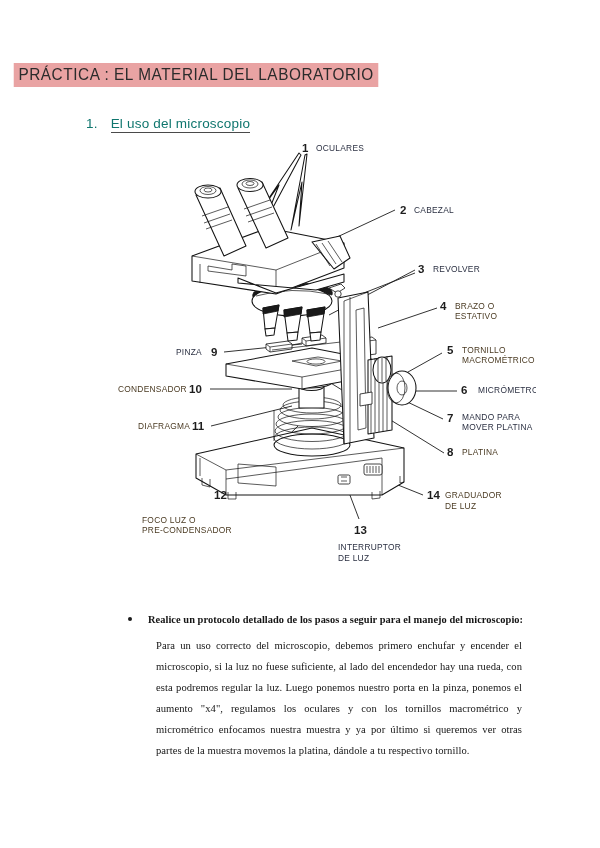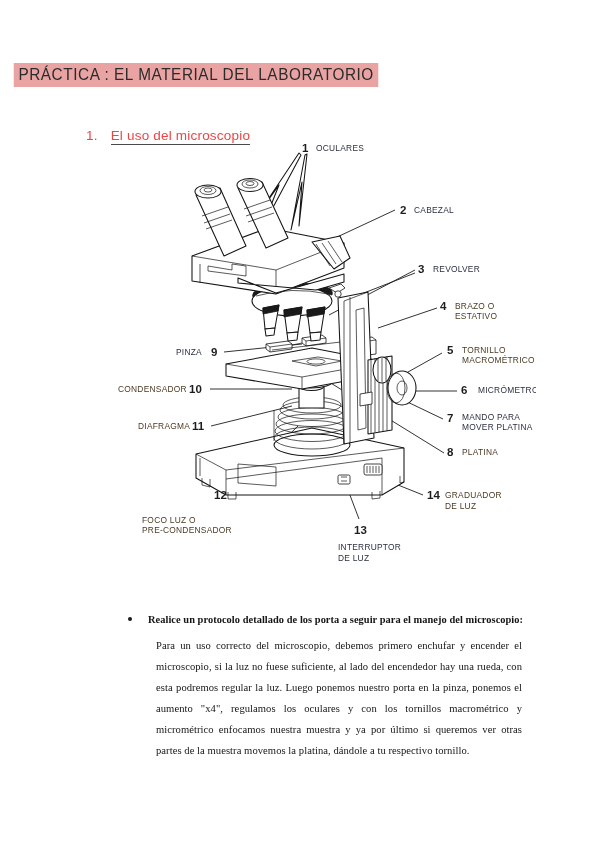--- a/index.html
+++ b/index.html
@@ -40,25 +40,25 @@
     padding: 3px 5px 4px 5px;
     line-height: 1.05;
     transform: scaleX(0.93);
     transform-origin: center;
     white-space: nowrap;
   }
 
   
   .heading-1 {
     position: absolute;
-    top: 128px;
+    top: 116px;
     left: 86px;
     font-family: "Liberation Sans", sans-serif;
     font-size: 13.5px;
-    color: #ef4444;
+    color: #0f766e;
     font-weight: 300;
     letter-spacing: 0.2px;
     white-space: nowrap;
   }
   .heading-1 .num {
     display: inline-block;
     margin-right: 9px;
   }
   .heading-1 .txt {
     border-bottom: 1px solid #4a4a4a;
@@ -434,18 +434,18 @@
         <text class="lbl-txt warm" x="329" y="360">GRADUADOR</text>
         <text class="lbl-txt warm" x="329" y="371">DE LUZ</text>
       </g>
 
     </svg>
   </div>
 
   <div class="body-block">
     <div class="bullet-row">
       <span class="bullet-dot"></span>
-      <span class="lead-in">Realice un protocolo detallado de los porta a seguir para el manejo del microscopio:</span>
+      <span class="lead-in">Realice un protocolo detallado de los pasos a seguir para el manejo del microscopio:</span>
       <p class="para">Para un uso correcto del microscopio, debemos primero enchufar y encender el microscopio, si la luz no fuese suficiente, al lado del encendedor hay una rueda, con esta podremos regular la luz. Luego ponemos nuestro porta en la pinza, ponemos el aumento "x4", regulamos los oculares y con los tornillos macrométrico y micrométrico enfocamos nuestra muestra y ya por último si queremos ver otras partes de la muestra movemos la platina, dándole a tu respectivo tornillo.</p>
     </div>
   </div>
 
 </div>
 
 </body></html>

